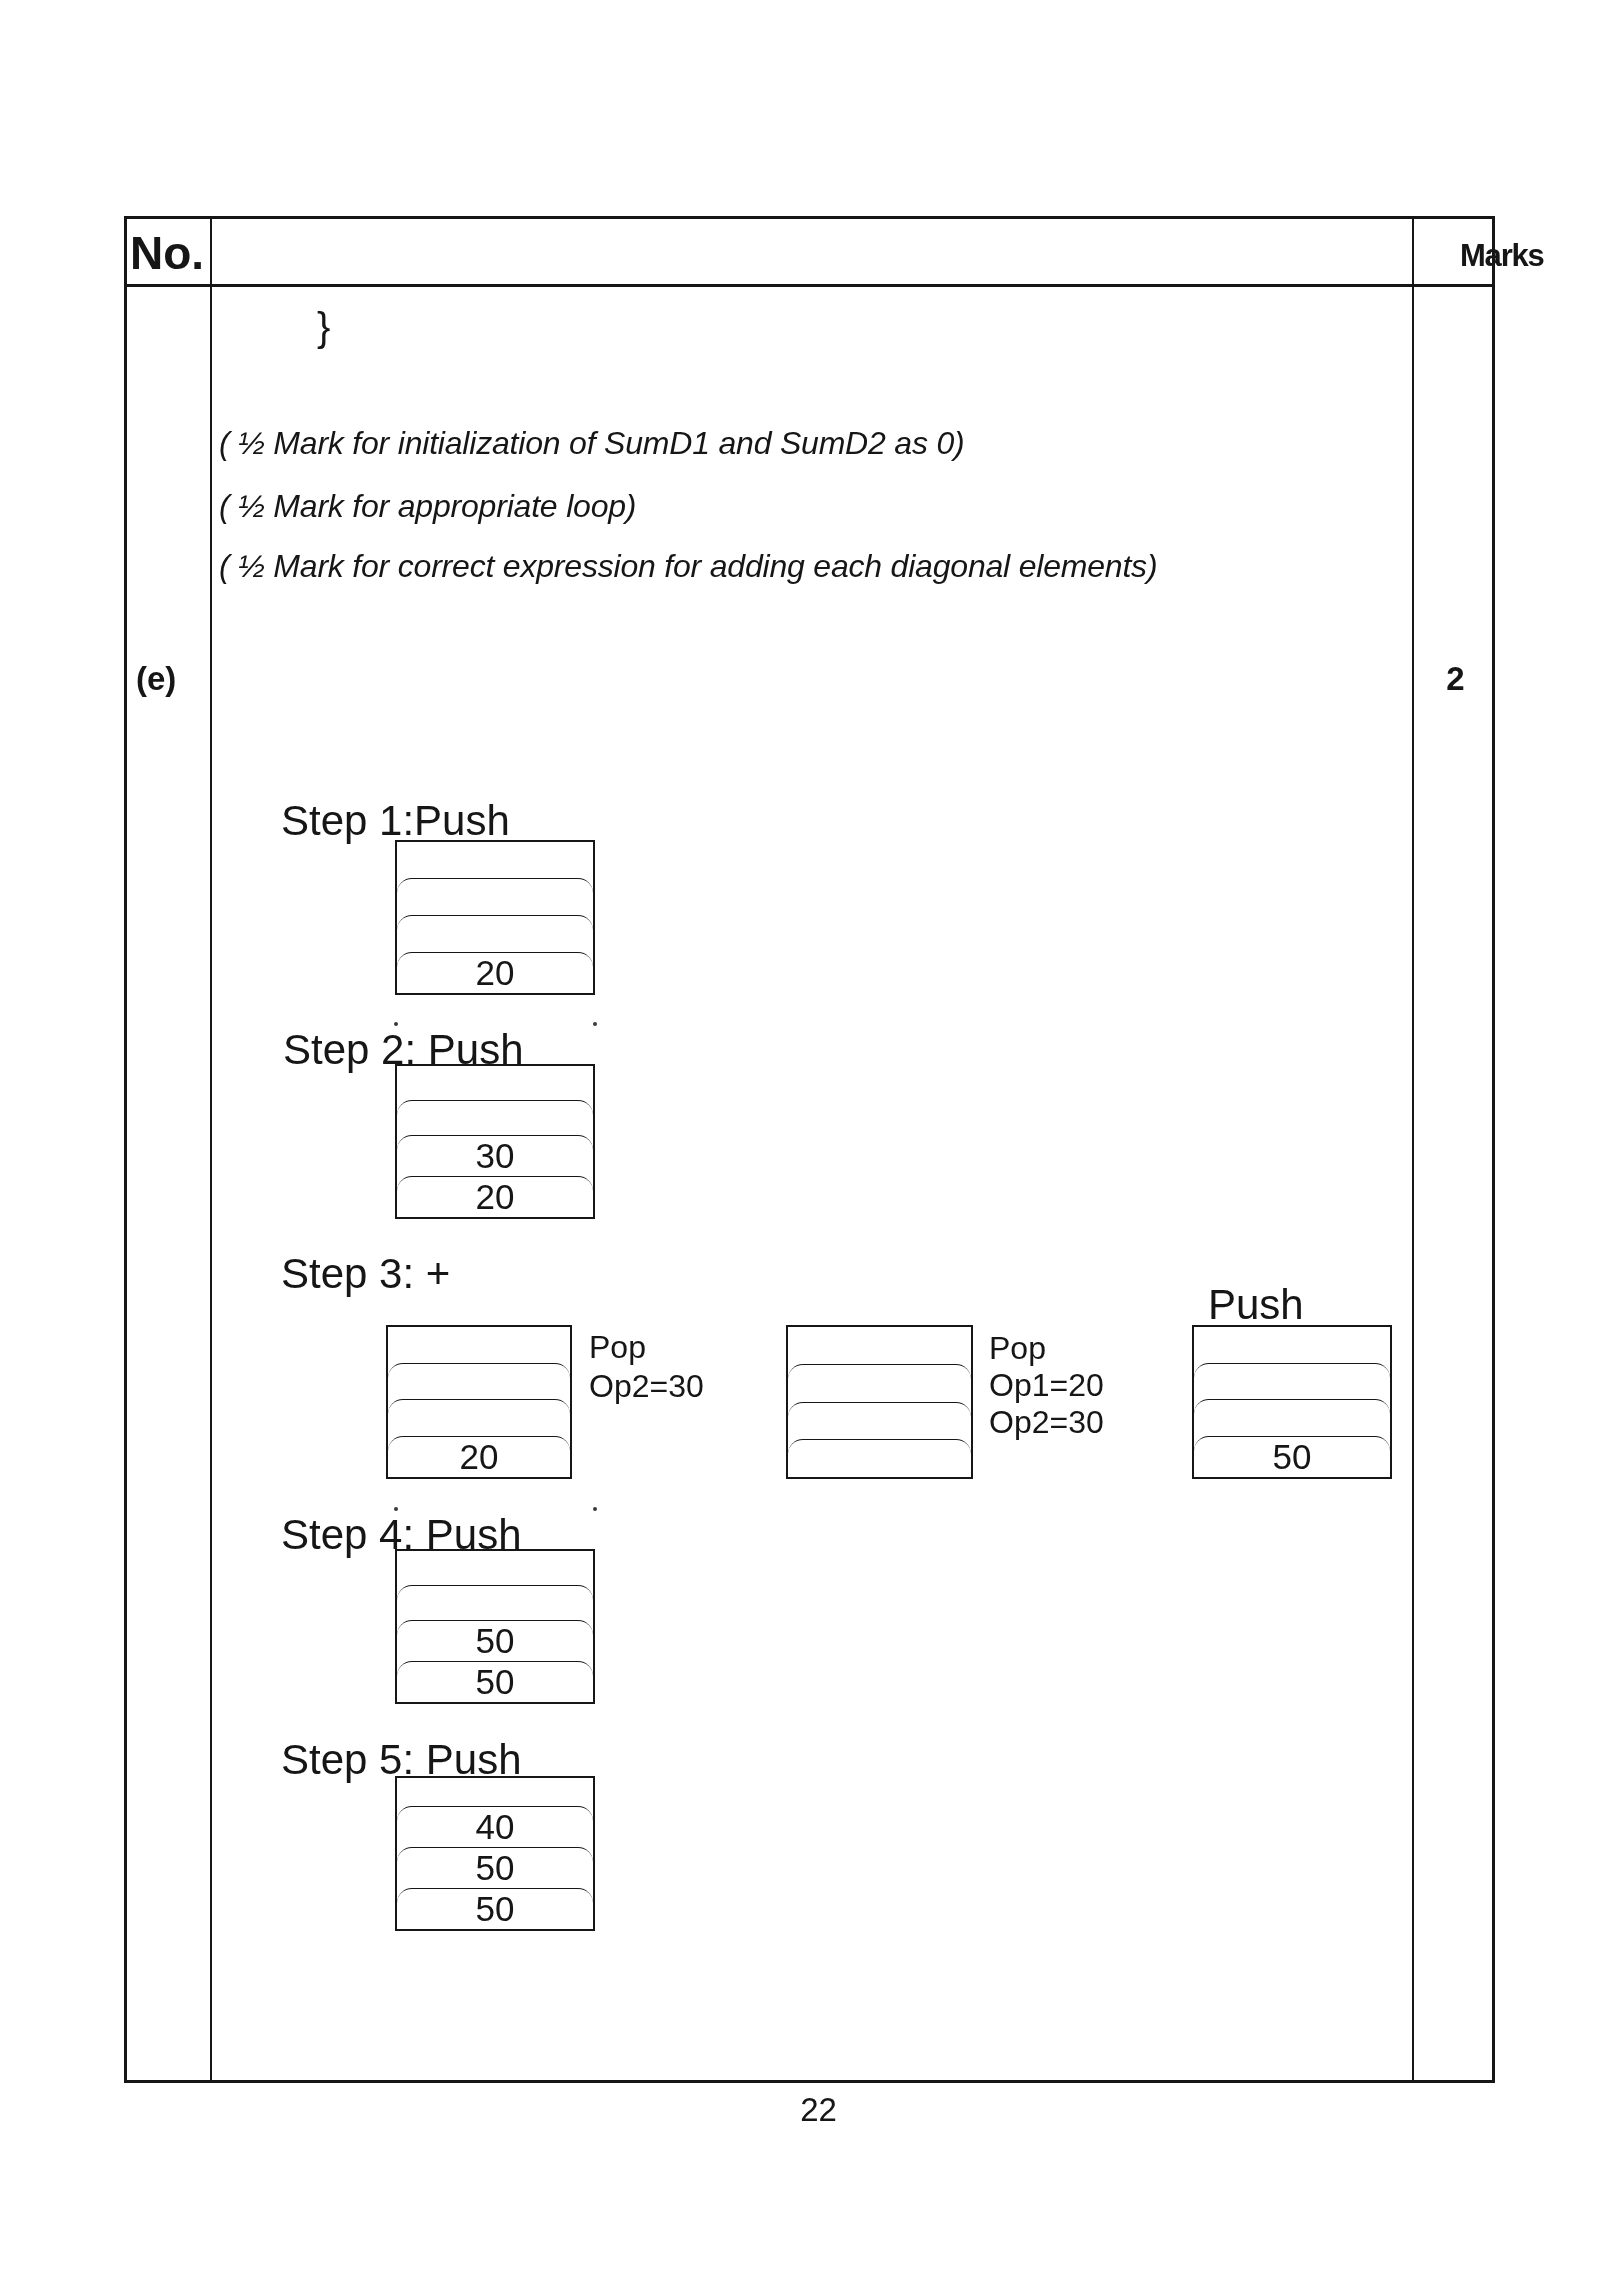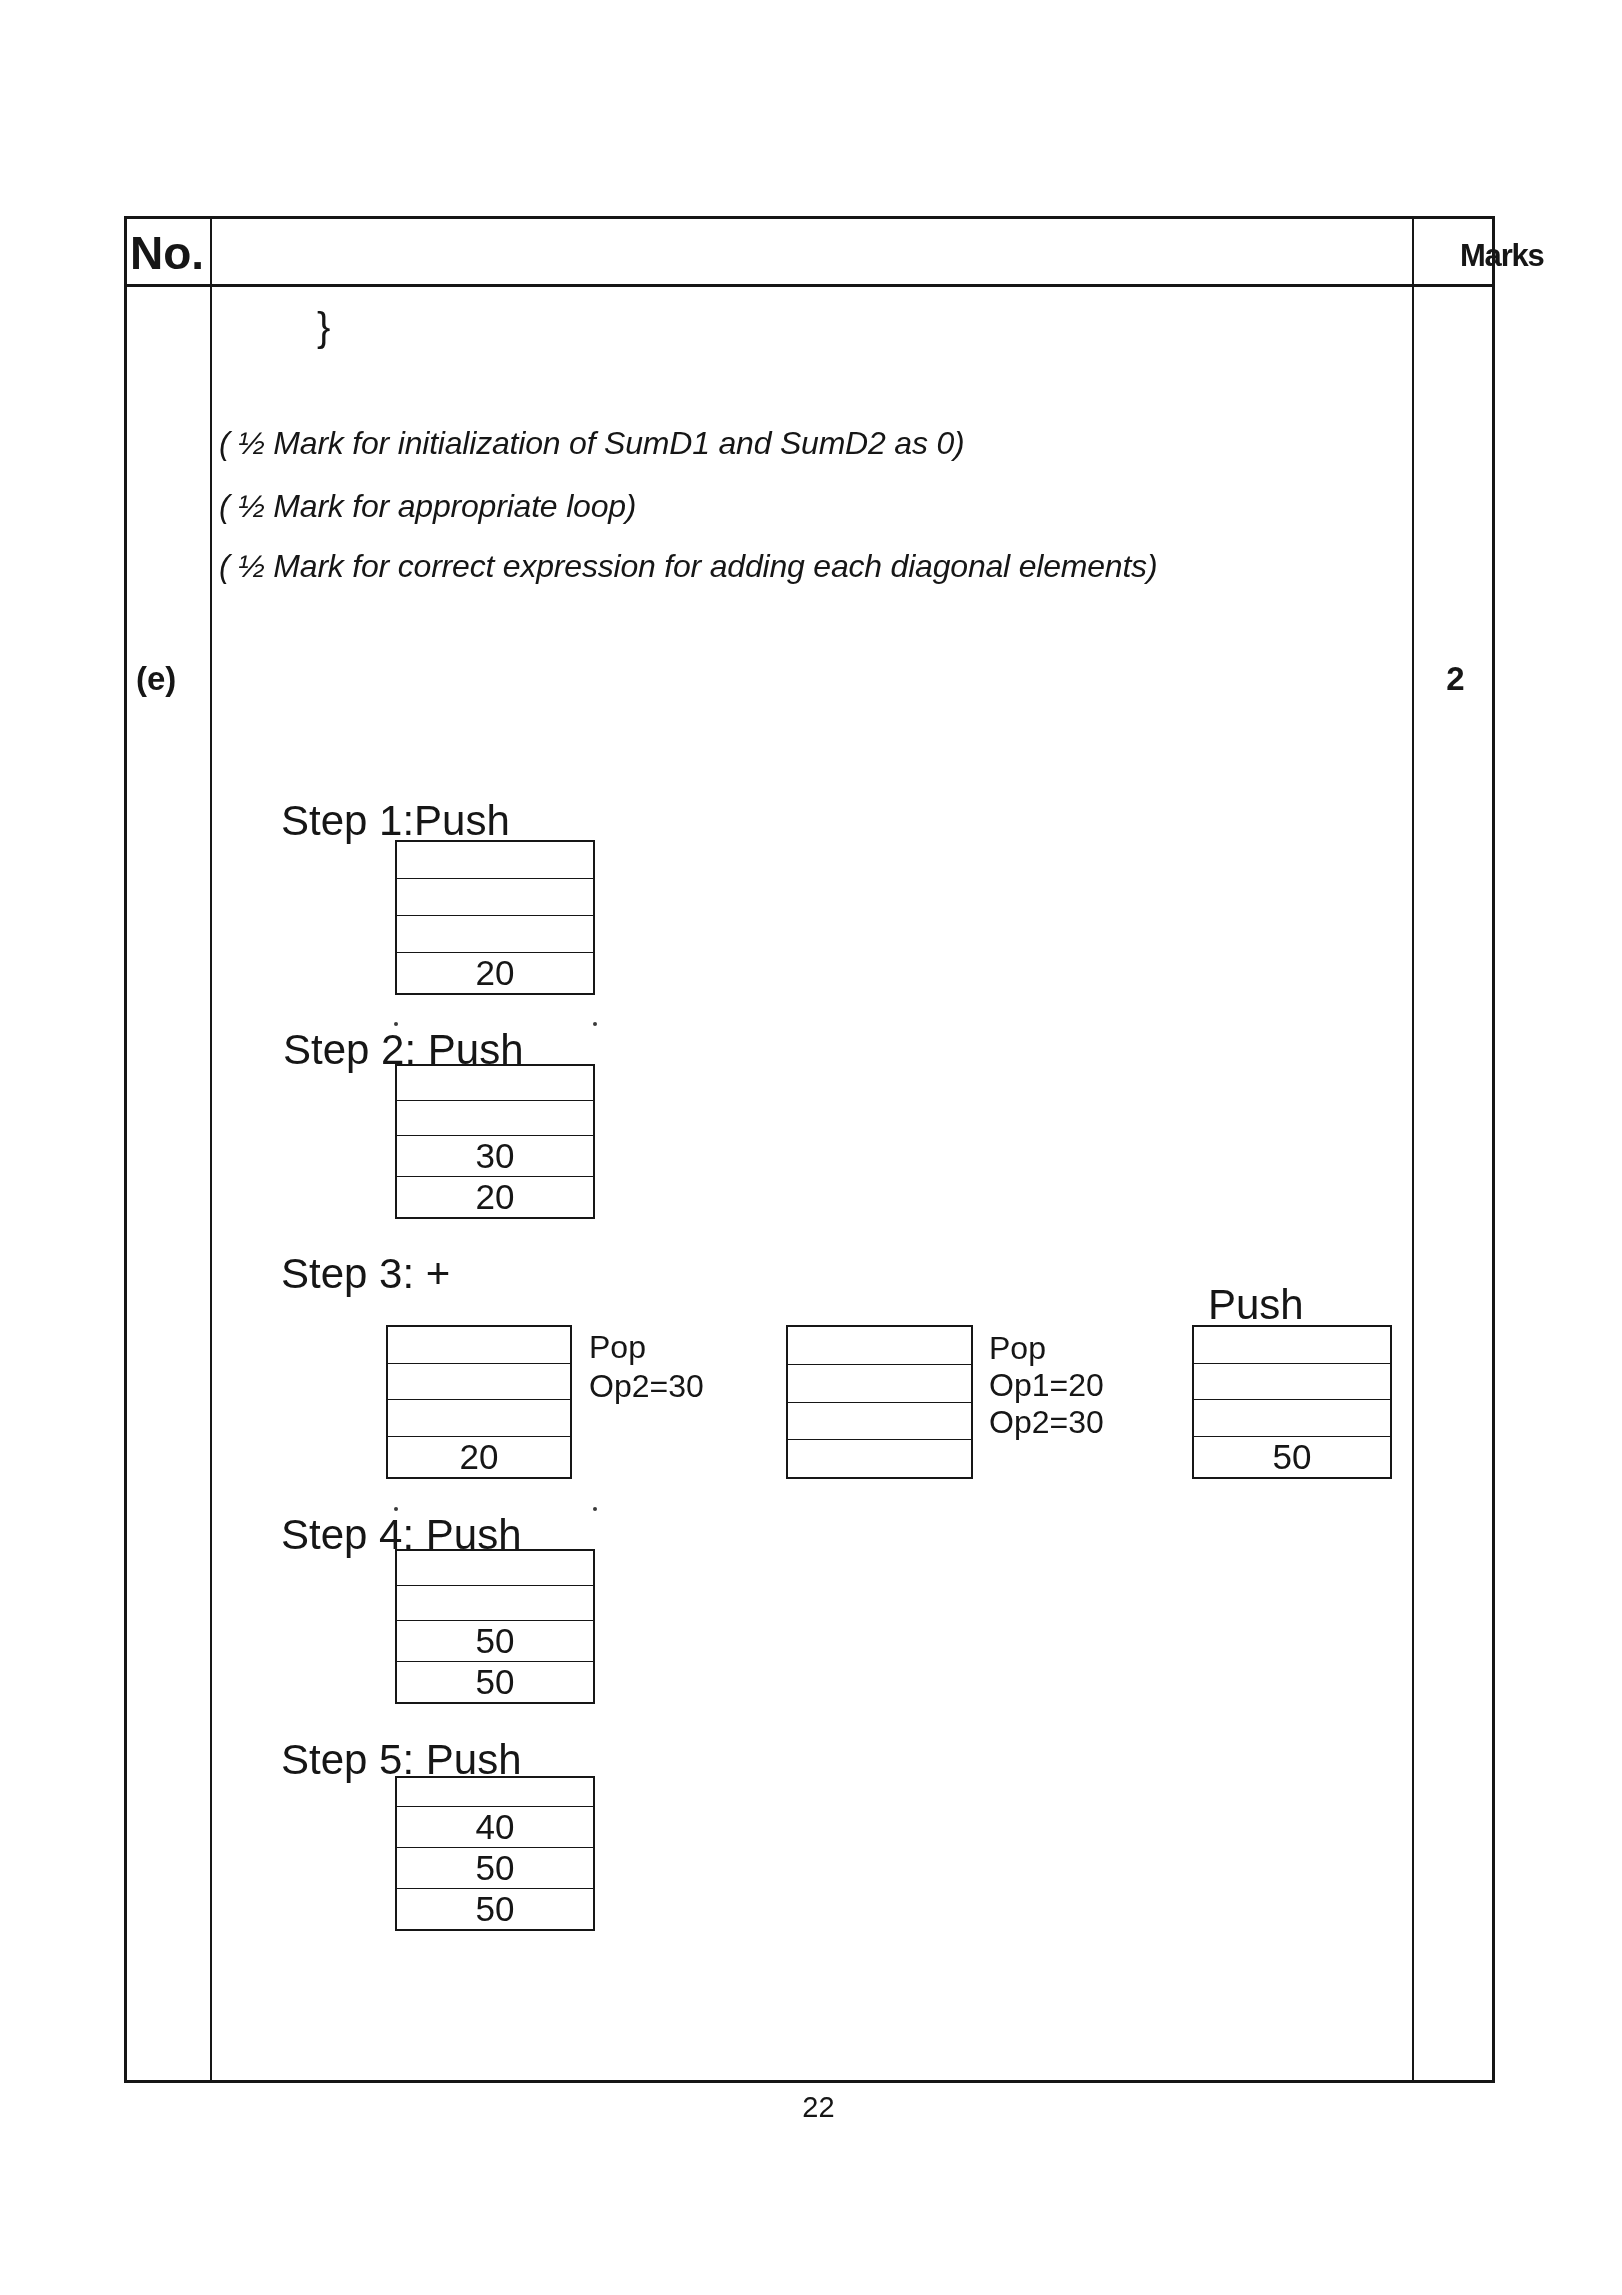--- a/index.html
+++ b/index.html
@@ -17,24 +17,24 @@
   .hdr-marks{font-size:31px;letter-spacing:-1.2px;}
   
   .brace{font-size:40px;line-height:41px;}
   .crit{font-style:italic;font-size:32px;line-height:36px;letter-spacing:-0.2px;white-space:nowrap;}
   .qno{font-weight:bold;font-size:33px;}
   .mark-val{font-weight:bold;font-size:33px;text-align:center;}
   .step-label{font-size:42px;line-height:38px;white-space:nowrap;}
   .side-label{font-size:32px;line-height:39px;white-space:nowrap;}
   
   .stack{border:2.4px solid #161616;box-sizing:border-box;display:flex;flex-direction:column;background:#fff;}
-  .stack .cell{flex:1;border-top:1.6px solid #161616;display:flex;align-items:center;justify-content:center;font-size:35px;}
+  .stack .cell{flex:1;border-top:1.6px solid #161616;display:flex;align-items:center;justify-content:center;font-size:35px;border-radius:15px;}
   .stack .cell:first-child{border-top:none;}
   .dot{width:4px;height:4px;background:#3a3a3a;border-radius:50%;}
-  .pageno{font-size:29px;text-align:center;width:79px;}
+  .pageno{font-size:33px;text-align:center;width:79px;}
 </style>
 </head>
 <body>
 
 <div class="page">
 
   <div class="abs tbl-frame"></div>
   <div class="abs hline" style="left:124px;top:284px;width:1371px;"></div>
   <div class="abs vline" style="left:210px;top:216px;height:1867px;"></div>
   <div class="abs vline" style="left:1412px;top:216px;height:1867px;"></div>

